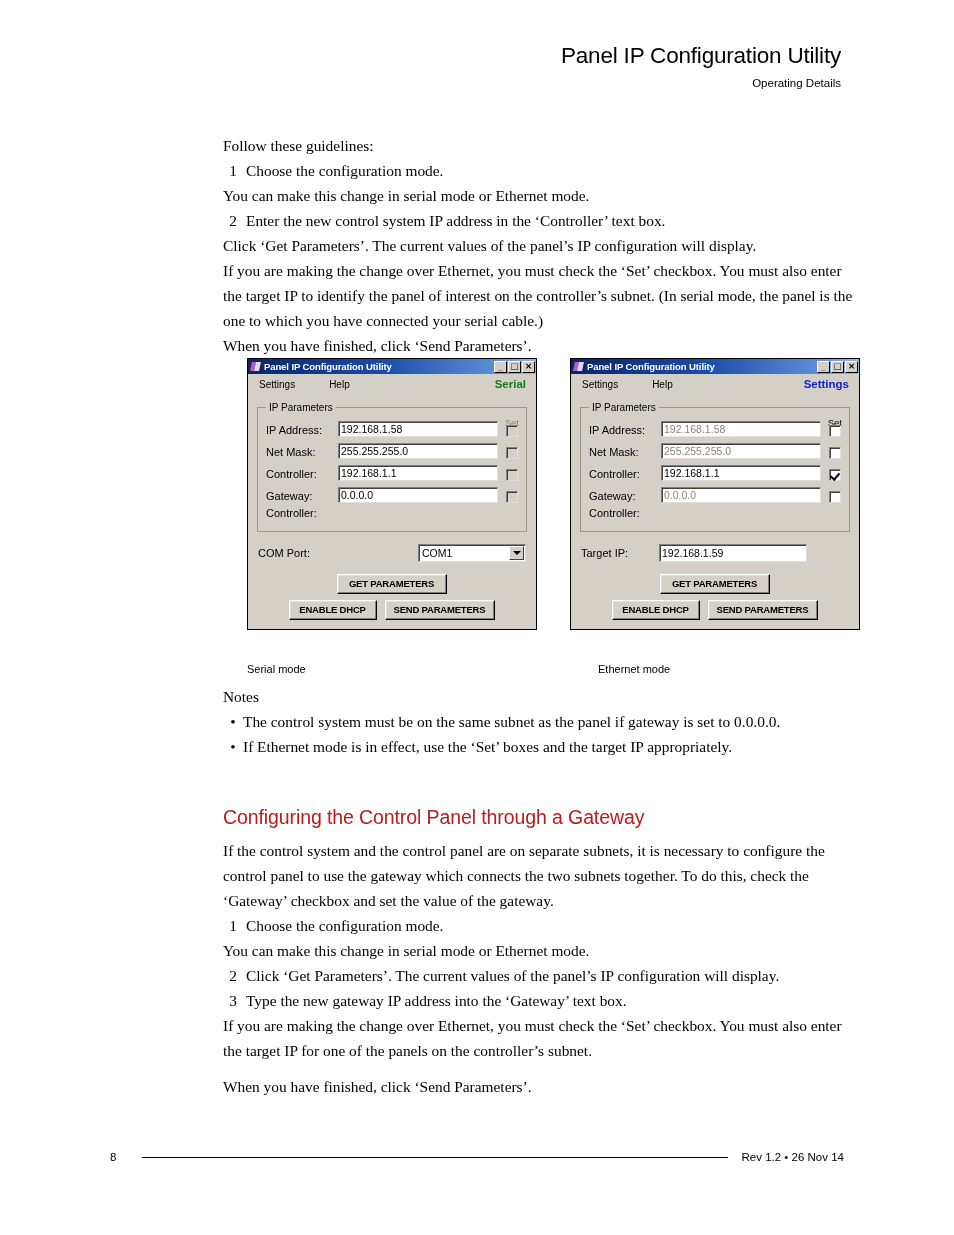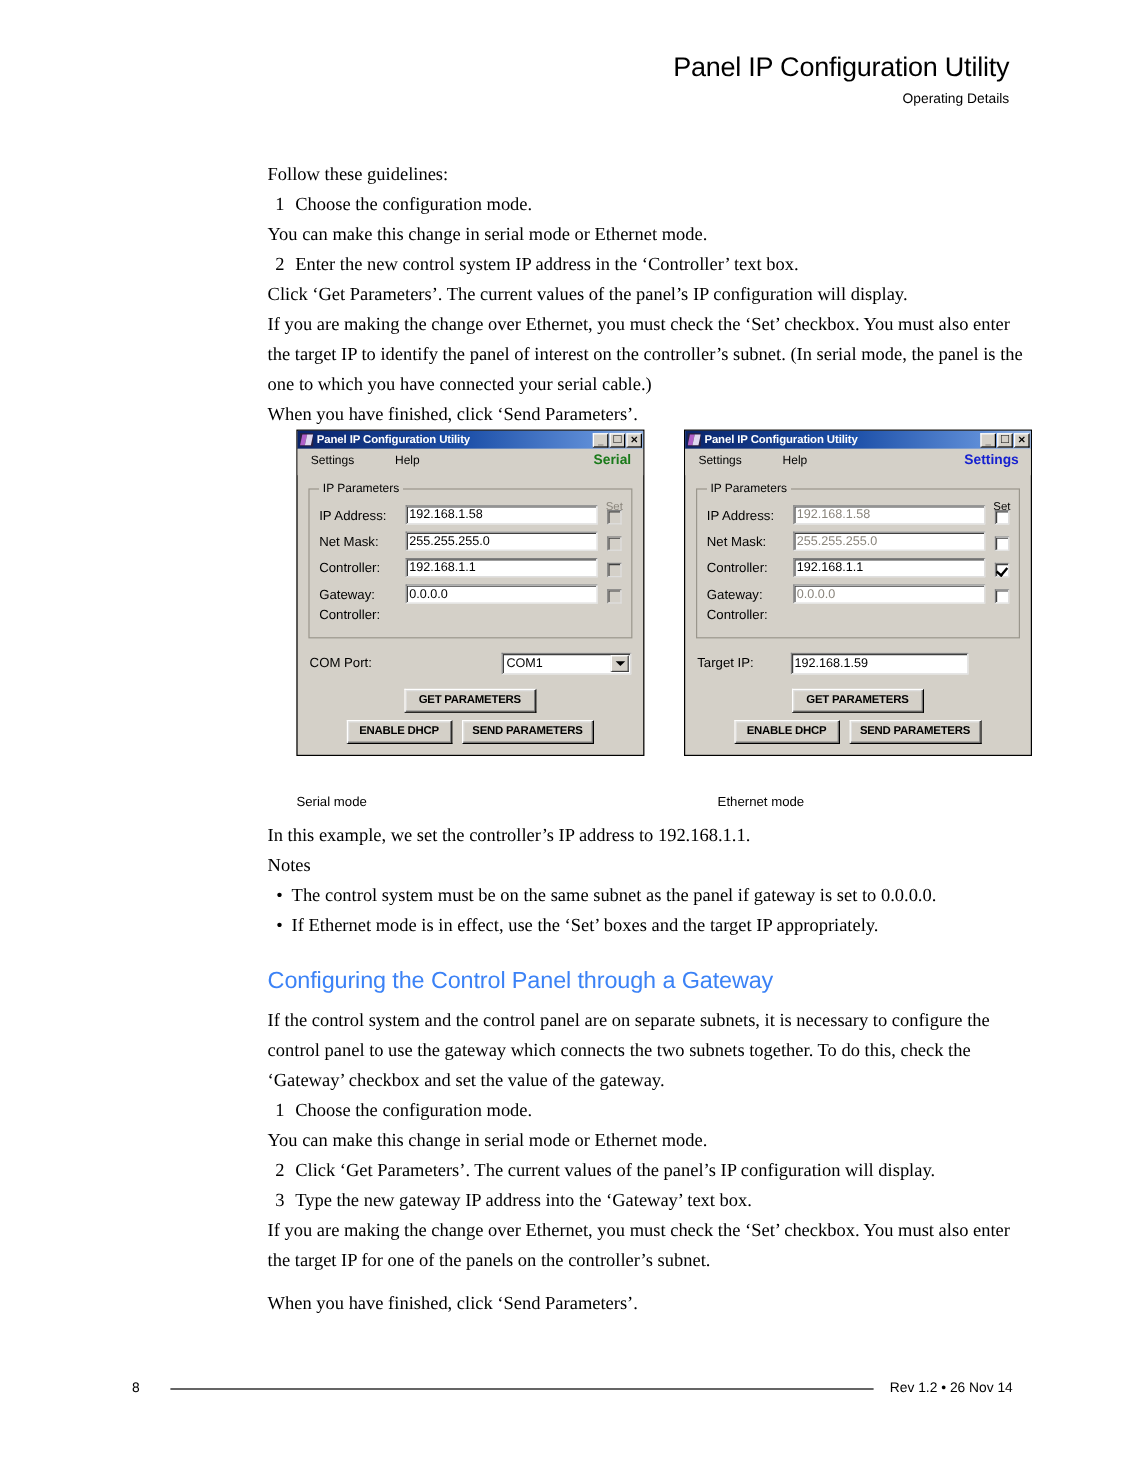--- a/index.html
+++ b/index.html
@@ -81,21 +81,21 @@
     text-align: center;
   }
 
   h2.section {
     font-family: "Liberation Sans", sans-serif;
     font-size: 19.5px;
     font-weight: 400;
     letter-spacing: -0.1px;
     margin: 0;
     padding: 0;
-    color: #3b82f6;
+    color: #b91c1c;
   }
 
   
   .dialog {
     position: absolute;
     width: 290px;
     background: #d4d0c8;
     border: 1px solid #000;
     box-sizing: border-box;
     font-family: "Liberation Sans", sans-serif;
@@ -586,21 +586,20 @@
       <button class="win-btn btn-dhcp">ENABLE DHCP</button>
       <button class="win-btn btn-send">SEND PARAMETERS</button>
     </div>
   </div>
 </div>
 
 <div class="caption cap-left">Serial mode</div>
 <div class="caption cap-right">Ethernet mode</div>
 
 <div class="content" style="top: 684px;">
-  <p class="body indent1">In this example, we set the controller’s IP address to 192.168.1.1.</p>
   <p class="body">Notes</p>
   <div class="bullet-item">
     <span class="dot">•</span>
     <span class="txt">The control system must be on the same subnet as the panel if gateway is set to 0.0.0.0.</span>
   </div>
   <div class="bullet-item">
     <span class="dot">•</span>
     <span class="txt">If Ethernet mode is in effect, use the ‘Set’ boxes and the target IP appropriately.</span>
   </div>
 </div>

